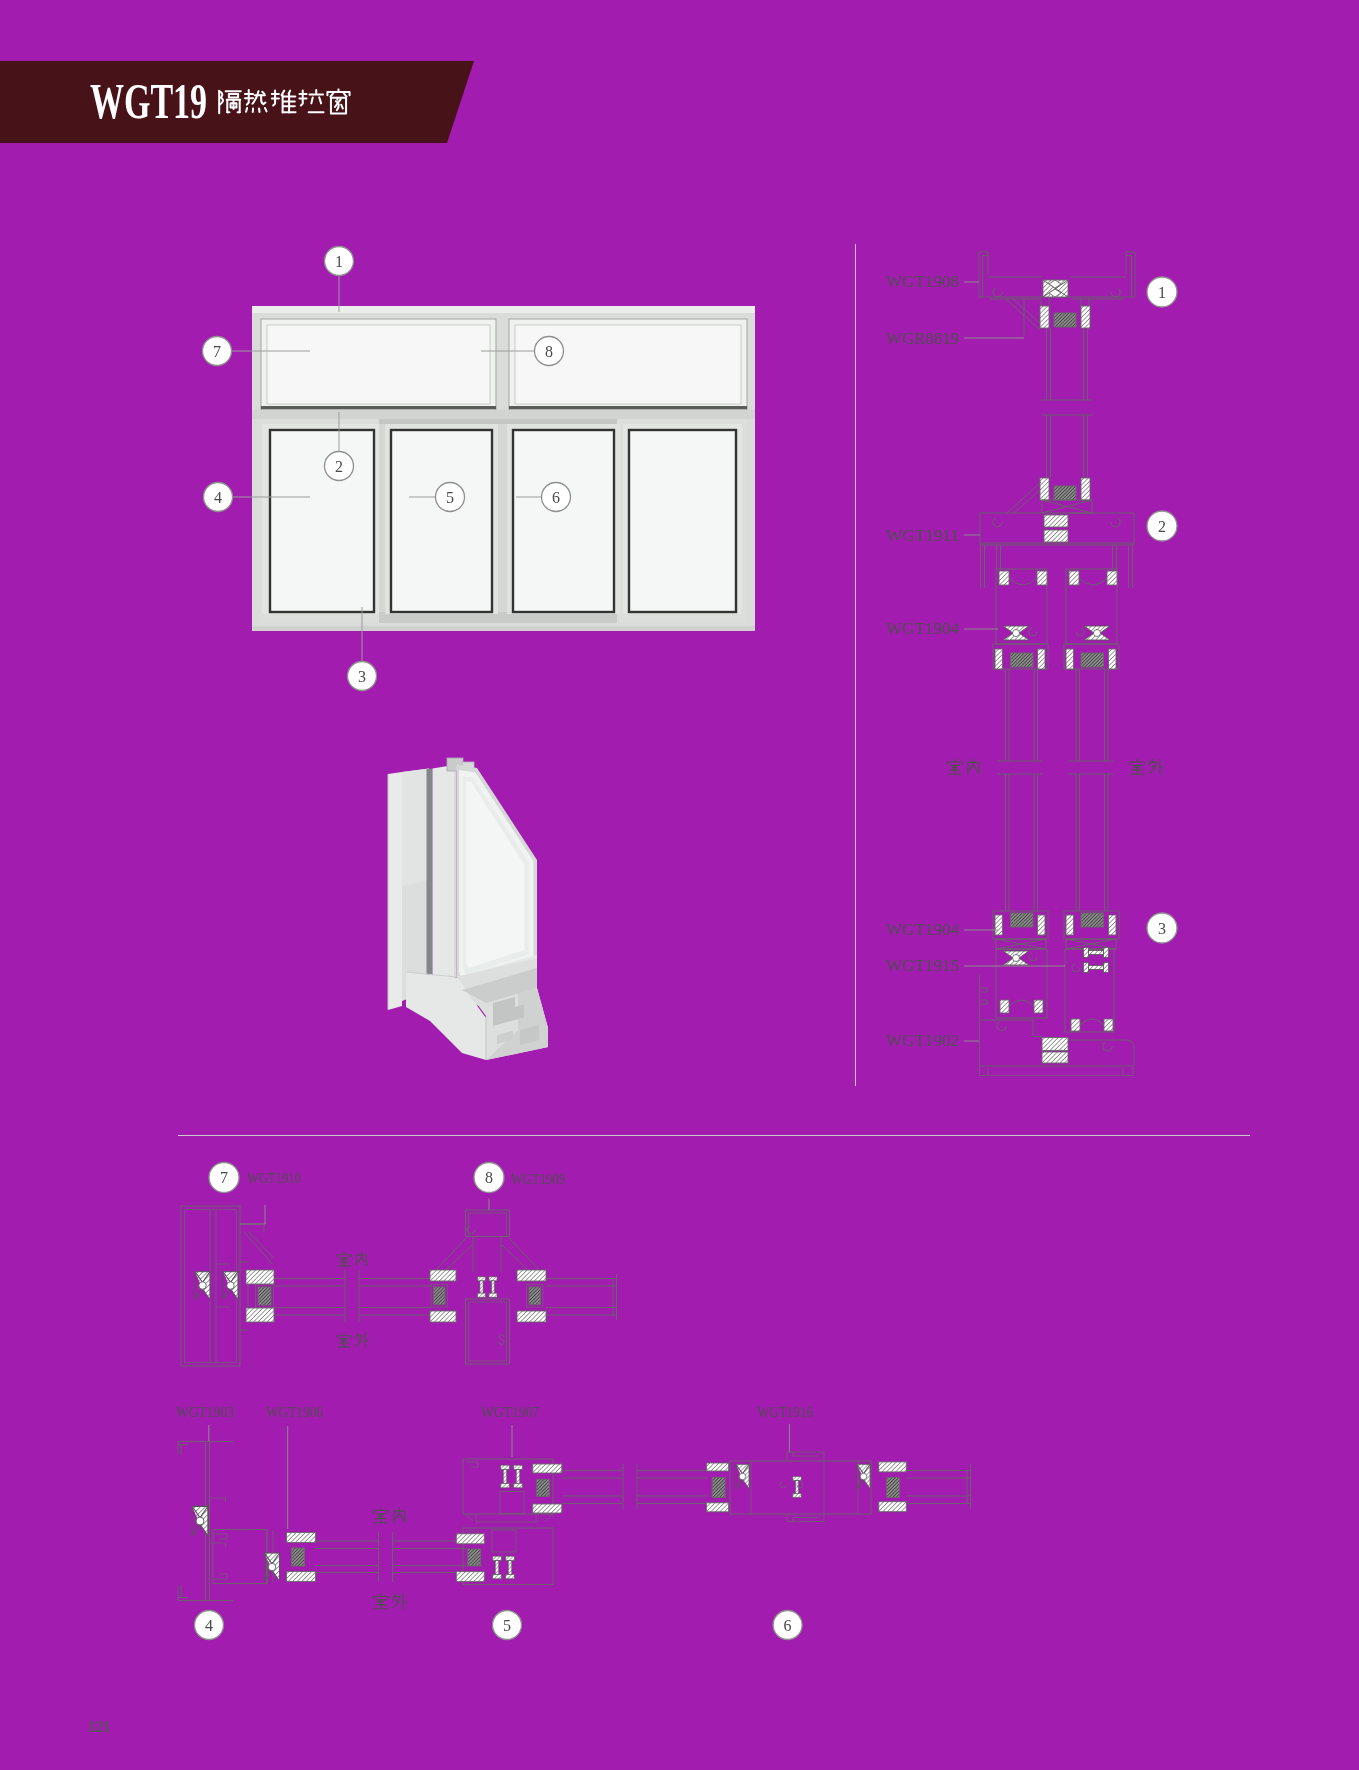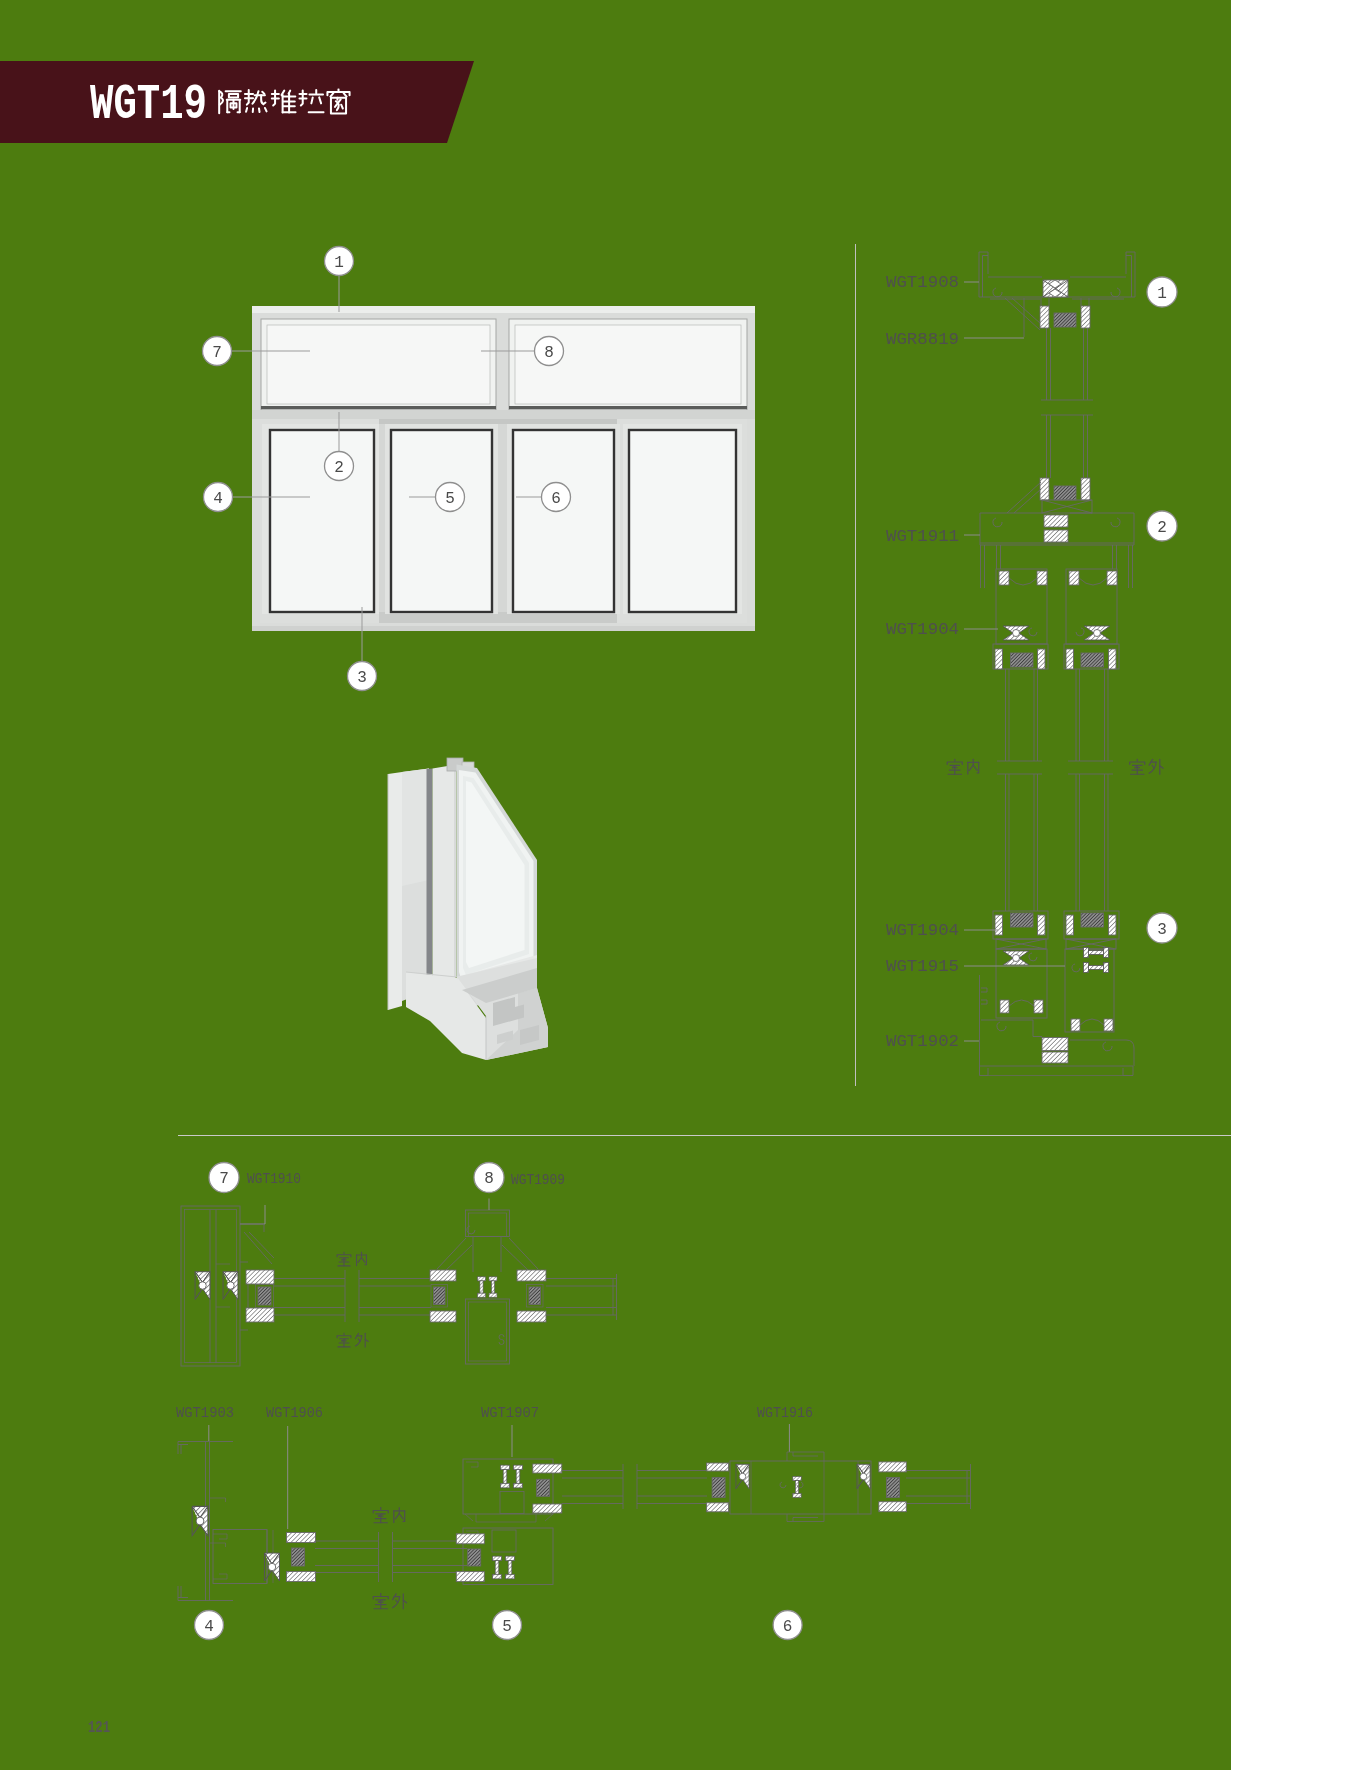--- a/index.html
+++ b/index.html
@@ -1,17 +1,17 @@
 <!DOCTYPE html>
 <html><head>
 <meta charset="utf-8">
 <style>
 html,body{margin:0;padding:0;background:#ffffff;}
-#page{position:relative;width:1231px;height:1770px;background:#4d7c0f;overflow:hidden;
- font-family:Liberation Mono, monospace;}
+#page{position:relative;width:1359px;height:1770px;background:#a21caf;overflow:hidden;
+ font-family:Liberation Serif, serif;}
 svg{position:absolute;left:0;top:0;}
 </style>
 </head>
 <body>
 <div id="page">
 <svg width="1359" height="1770" viewBox="0 0 1359 1770">
 <defs>
 <pattern id="h1" patternUnits="userSpaceOnUse" width="3.2" height="3.2" patternTransform="rotate(-45)">
   <rect width="3.2" height="3.2" fill="#ffffff"></rect>
   <line x1="0" y1="0" x2="3.2" y2="0" stroke="#4e4e4e" stroke-width="1.1"></line>

